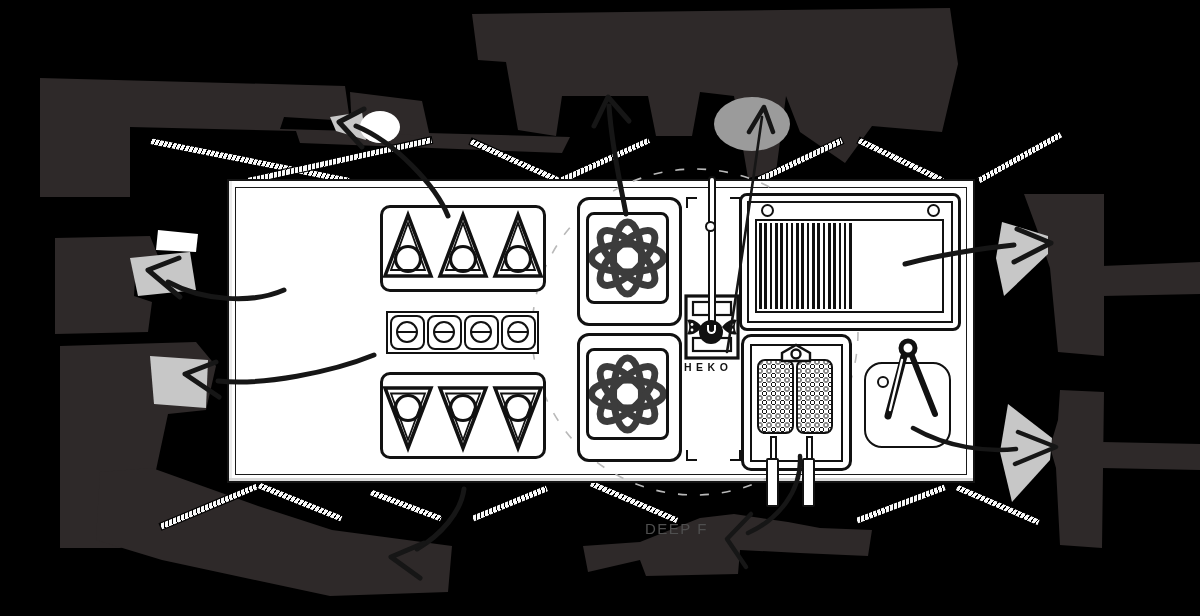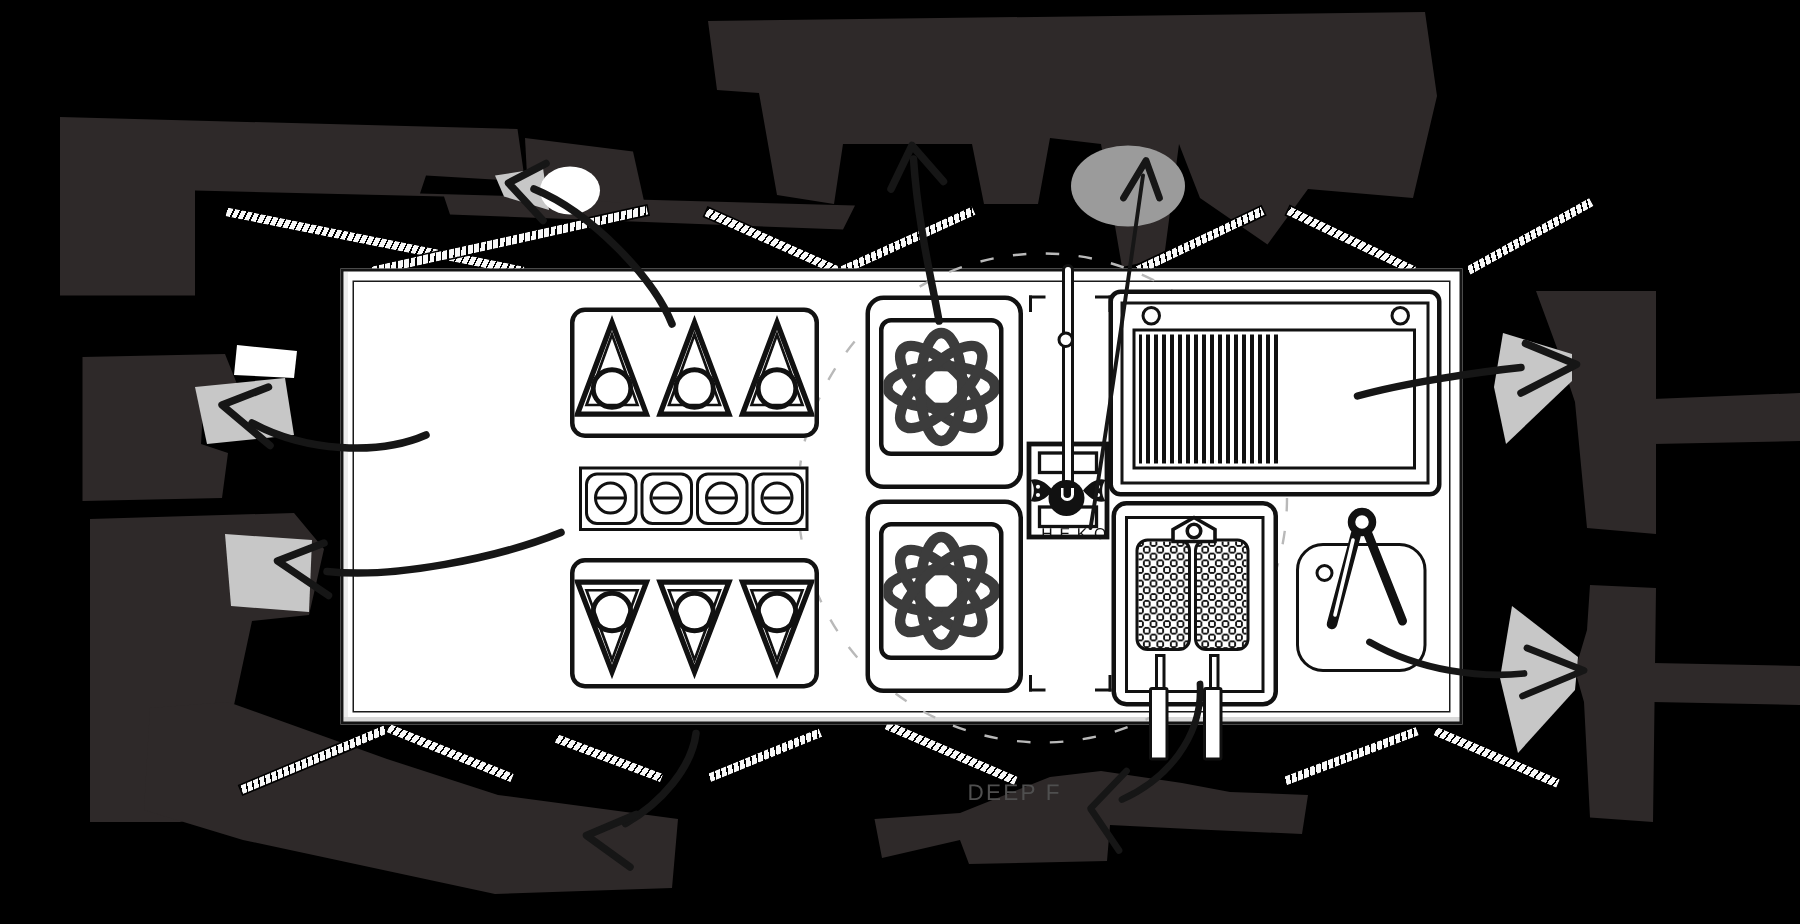--- a/index.html
+++ b/index.html
@@ -52,22 +52,22 @@
   #toolpad-hole{position:absolute;left:11px;top:12px;width:12px;height:12px;border:2.2px solid #111;border-radius:50%;}
   
   #lever-rod{position:absolute;left:708px;top:176px;width:8px;height:152px;border:2px solid #111;
              border-radius:4px 4px 0 0;background:#fff;z-index:6;}
   #lever-knot{position:absolute;left:705px;top:221px;width:11px;height:11px;border:2px solid #111;
               border-radius:50%;background:#fff;z-index:7;}
   #lever-pivot{position:absolute;left:699px;top:320px;width:24px;height:24px;background:#111;
                border-radius:50%;z-index:7;}
   #lever-pivot-u{width:9px;height:9px;border:2.6px solid #fff;border-top:none;
                  border-radius:0 0 9px 9px;margin:5px auto 0;}
-  #heko{position:absolute;left:684px;top:350px;width:58px;z-index:6;color:#111;
-        font-size:10.5px;font-weight:400;letter-spacing:4.5px;text-align:right;}
+  #heko{position:absolute;left:684px;top:361px;width:58px;z-index:6;color:#111;
+        font-size:10.5px;font-weight:700;letter-spacing:4.5px;text-align:left;}
   .bk{position:absolute;width:11px;height:11px;z-index:6;}
   .bk-tl{border-top:2.2px solid #111;border-left:2.2px solid #111;}
   .bk-tr{border-top:2.2px solid #111;border-right:2.2px solid #111;}
   .bk-bl{border-bottom:2.2px solid #111;border-left:2.2px solid #111;}
   .bk-br{border-bottom:2.2px solid #111;border-right:2.2px solid #111;}
   #caption{position:absolute;left:645px;top:520px;z-index:2;color:#4f4f4f;
            font-size:15px;letter-spacing:1.5px;font-weight:400;white-space:nowrap;}
   svg{display:block;}
 </style>
 </head>

